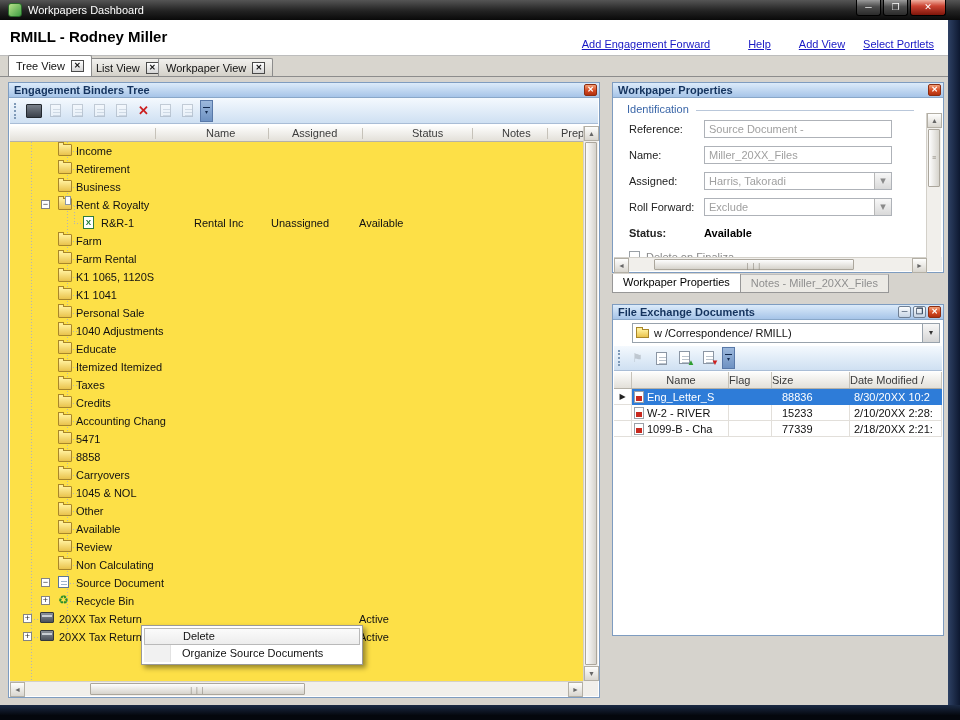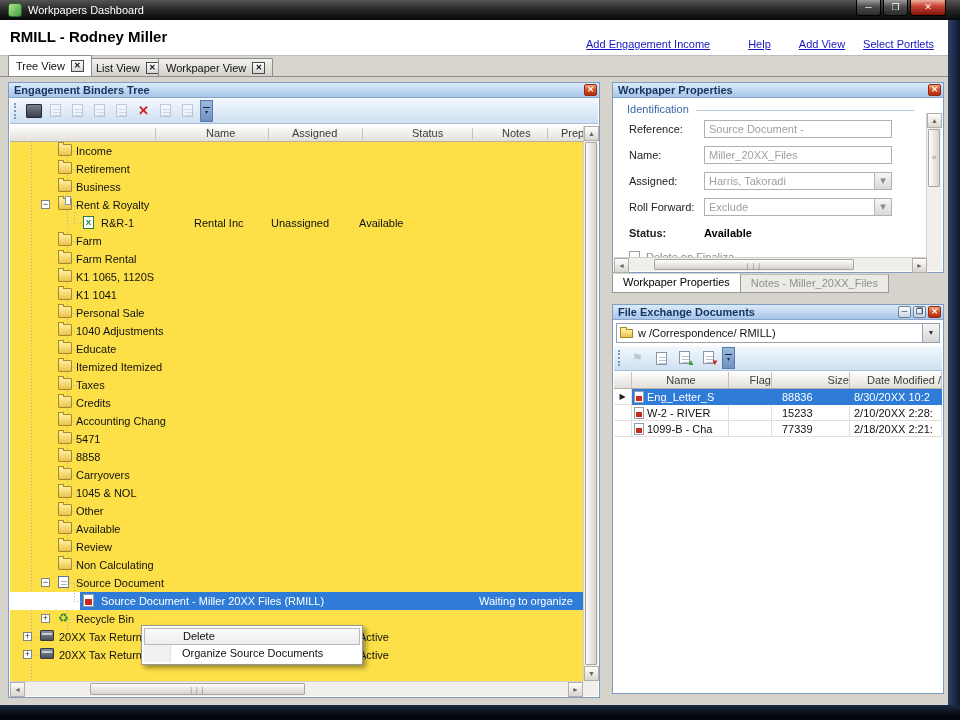--- a/index.html
+++ b/index.html
@@ -139,32 +139,32 @@
   .clipchk{position:absolute;left:15px;top:153px;display:flex;gap:6px;color:#8a8a8a}
   .chkbox{width:11px;height:11px;box-sizing:border-box;border:1px solid #9aa0a6;background:#fff}
   .pvscroll{position:absolute;right:1px;top:15px;height:161px;width:15px;background:#f1efeb;border-left:1px solid #d3d0c9;box-sizing:border-box}
   .phscroll{position:absolute;left:1px;right:16px;bottom:1px;height:14px;background:#f1efeb;border-top:1px solid #d3d0c9;box-sizing:border-box}
   .pcorner{position:absolute;right:1px;bottom:1px;width:15px;height:14px;background:#f1efeb}
   .ptabs{left:612px;top:197px;height:19px;display:flex}
   .ptab{box-sizing:border-box;border:1px solid #979797;border-top:1px solid #bdbdbd;padding:2px 10px 0;white-space:nowrap;cursor:pointer}
   .ptab.active{background:#fff;color:#000;border-top:none;z-index:2}
   .ptab.inactive{background:#eceae5;color:#8f8f8f;margin-left:-1px}
   
-  .files-panel{left:612px;top:227px;width:332px;height:390px}
-  .fcombo{position:absolute;left:3px;top:18px;right:3px;height:20px;box-sizing:border-box;border:1px solid #98a2ac;background:#fff;
+  .files-panel{left:612px;top:227px;width:332px;height:332px}
+  .fcombo{position:absolute;left:19px;top:18px;right:3px;height:20px;box-sizing:border-box;border:1px solid #98a2ac;background:#fff;
           display:flex;align-items:center;padding-left:3px}
   .minifolder{width:13px;height:9px;position:relative;background:linear-gradient(#ffef9a,#e9c34d);border:1px solid #a8862a;box-sizing:border-box;margin-right:5px}
   .minifolder::before{content:"";position:absolute;left:-1px;top:-3px;width:5px;height:2px;background:#ffef9a;border:1px solid #a8862a;border-bottom:none}
   .fcombo .val{white-space:nowrap;overflow:hidden}
   .combobtn{position:absolute;right:0;top:0;bottom:0;width:17px;box-sizing:border-box;border-left:1px solid #98a2ac;
             background:linear-gradient(#f7f7f7,#d5d5d5);text-align:center;line-height:18px;color:#333;font-size:8px;cursor:pointer}
   .ftoolbar{position:absolute;left:1px;right:1px;top:41px;height:25px}
   .fgridhead{position:absolute;left:1px;right:1px;top:67px;height:17px;display:flex;background:linear-gradient(#fdfdfc,#e3e0d9);
              border-bottom:1px solid #b5b1a8;box-sizing:border-box}
-  .fh{box-sizing:border-box;border-right:1px solid #c6c2b9;text-align:right;padding-top:2px;color:#3c3c3c;white-space:nowrap;overflow:hidden}
+  .fh{box-sizing:border-box;border-right:1px solid #c6c2b9;text-align:left;padding-top:2px;color:#3c3c3c;white-space:nowrap;overflow:hidden}
   .frows{position:absolute;left:1px;right:1px;top:84px}
   .frow16{display:flex;height:16px}
   .fc{box-sizing:border-box;border-right:1px solid #e2dfda;border-bottom:1px solid #e2dfda;display:flex;align-items:center;
       white-space:nowrap;overflow:hidden}
   .fc0{width:18px;justify-content:center;font-size:8px;color:#222}
   .fc1{width:97px;padding-left:2px;gap:3px}
   .fc2{width:43px}
   .fc3{width:78px;padding-left:10px}
   .fc4{width:92px;padding-left:4px}
   .frow16.sel .fc1,.frow16.sel .fc2,.frow16.sel .fc3,.frow16.sel .fc4{background:#2e7cd8;color:#fff;border-color:#2e7cd8}
@@ -178,21 +178,21 @@
   <div class="abs appicon"></div>
   <div class="abs apptitle">Workpapers Dashboard</div>
   <div class="abs wbtn min">─</div>
   <div class="abs wbtn res">❐</div>
   <div class="abs wbtn cls">✕</div>
 </div>
 
 <div class="abs apphdr">
   <div class="abs bindertitle">RMILL - Rodney Miller</div>
   <div class="abs hlinks">
-      <span class="hlink">Add Engagement Income</span>
+      <span class="hlink">Add Engagement Forward</span>
       <span class="hlink">Help</span>
       <span class="hlink">Add View</span>
       <span class="hlink">Select Portlets</span>
     </div>
 </div>
 
 <div class="abs viewtabs">
     <div class="vtab active">
       <span>Tree View</span>
       <span class="vtclose">✕</span>
@@ -358,25 +358,20 @@
           </div>
           <div class="trow lv1">
             <span class="ic ic-folder"></span>
             <span class="lbl">Non Calculating</span>
           </div>
           <div class="trow lv1">
             <span class="exp">−</span>
             <span class="ic ic-source-doc"></span>
             <span class="lbl">Source Document</span>
           </div>
-          <div class="trow lv2 sel">
-            <span class="ic ic-pdf"></span>
-            <span class="lbl">Source Document - Miller 20XX Files (RMILL)</span>
-            <span class="cell cs">Waiting to organize</span>
-          </div>
           <div class="trow lv1">
             <span class="exp">+</span>
             <span class="ic ic-recycle">♻</span>
             <span class="lbl">Recycle Bin</span>
           </div>
           <div class="trow lv0">
             <span class="exp">+</span>
             <span class="ic ic-binder"></span>
             <span class="lbl">20XX Tax Return</span>
             <span class="cell cs">Active</span>

